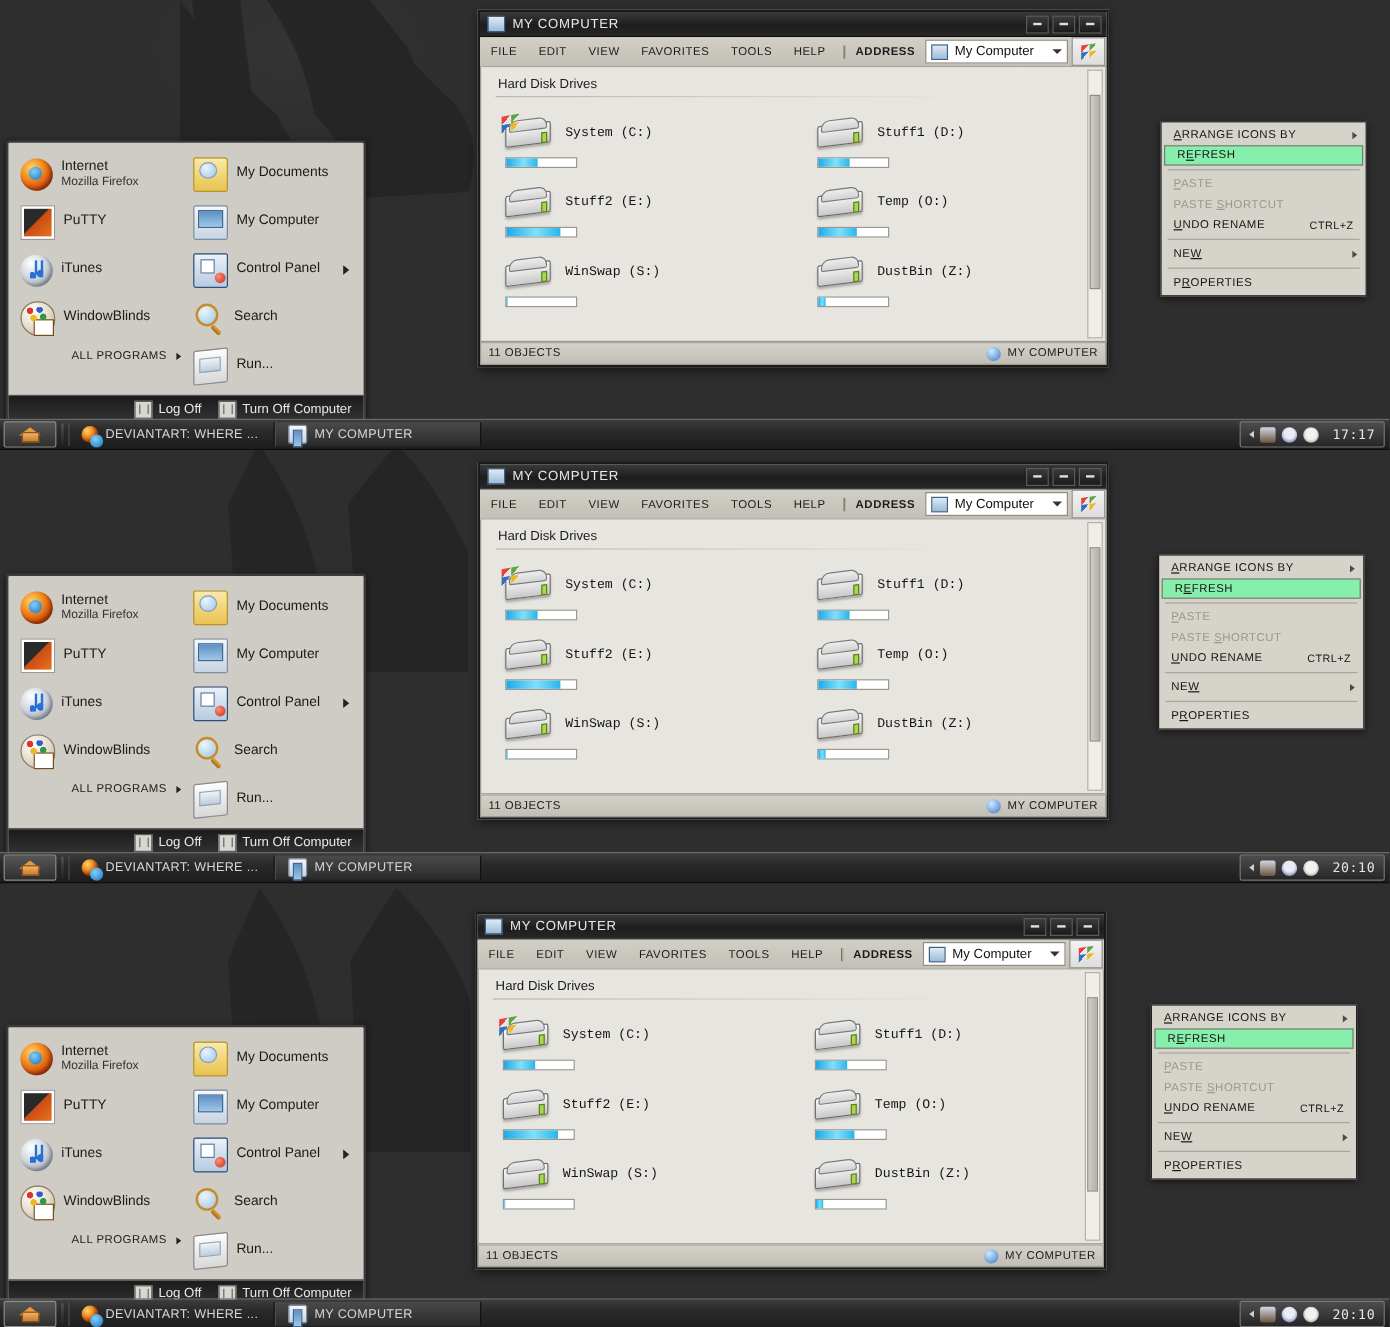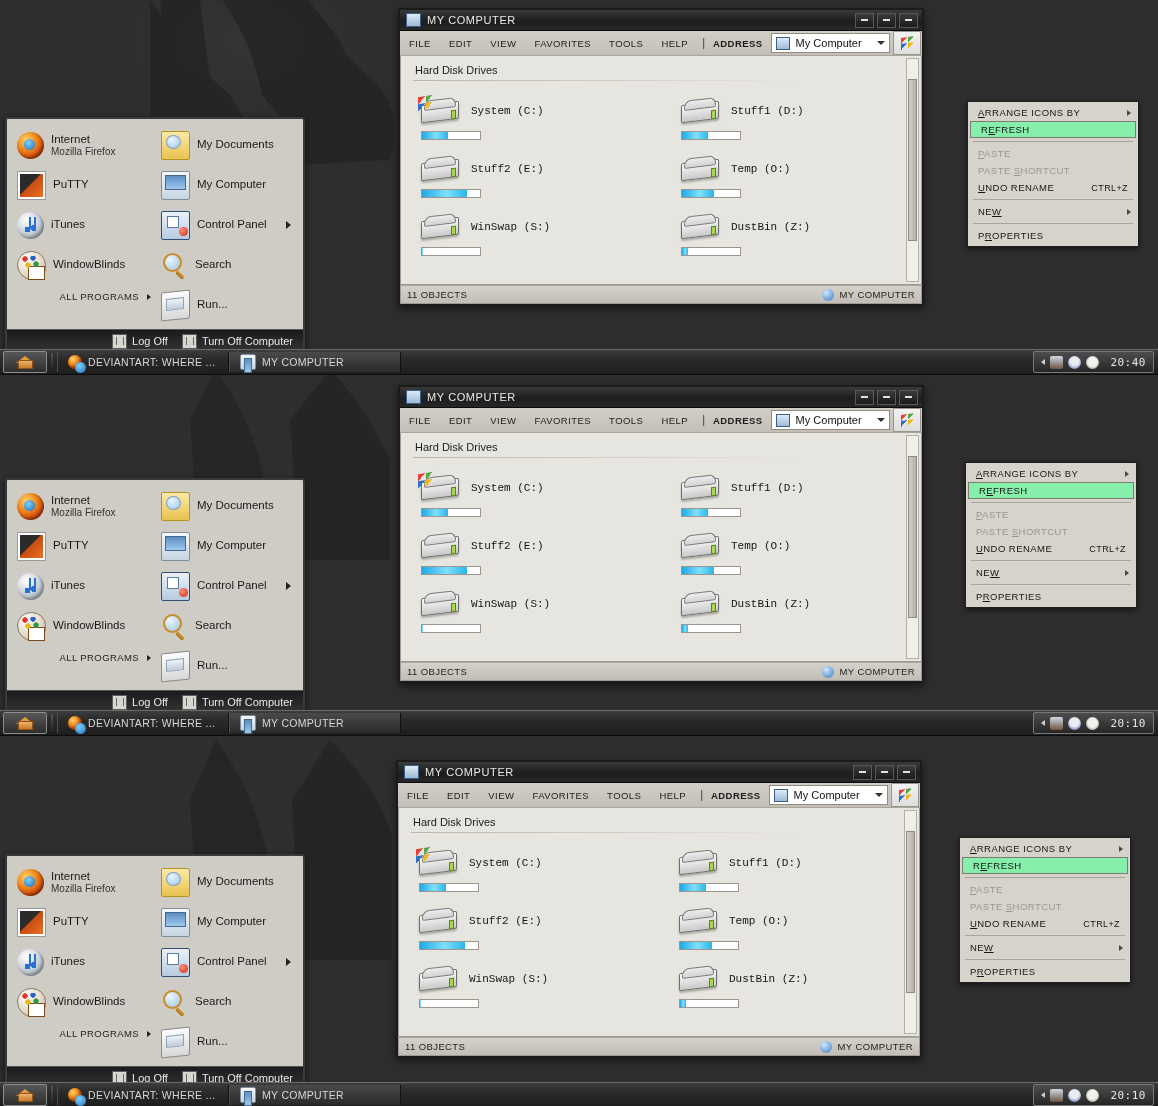--- a/index.html
+++ b/index.html
@@ -428,21 +428,21 @@
       </div>
     <div class="tb-btn sel">
         <span class="tb-i ico-mycomp" style="position:relative"></span>
         <span>MY COMPUTER</span>
       </div>
     <div class="tray">
       <span class="tray-ar"></span>
       <i style="border-radius:2px;background:linear-gradient(#cfd9e6,#6d5440)"></i>
       <i style="background:radial-gradient(circle at 50% 40%,#e9ecf2 42%,#3b4f9e 100%)"></i>
       <i style="background:radial-gradient(circle at 50% 45%,#f2f2ee 45%,#77776c 100%)"></i>
-      <span class="clock">20:40</span>
+      <span class="clock">17:17</span>
     </div>
   </div>
 </div>
 
 <div class="panel p2">
 
   <div class="win" style="left:398px;top:11px;">
     <div class="win-tb">
       <span class="ti"></span>
       <span class="win-title">MY COMPUTER</span>

